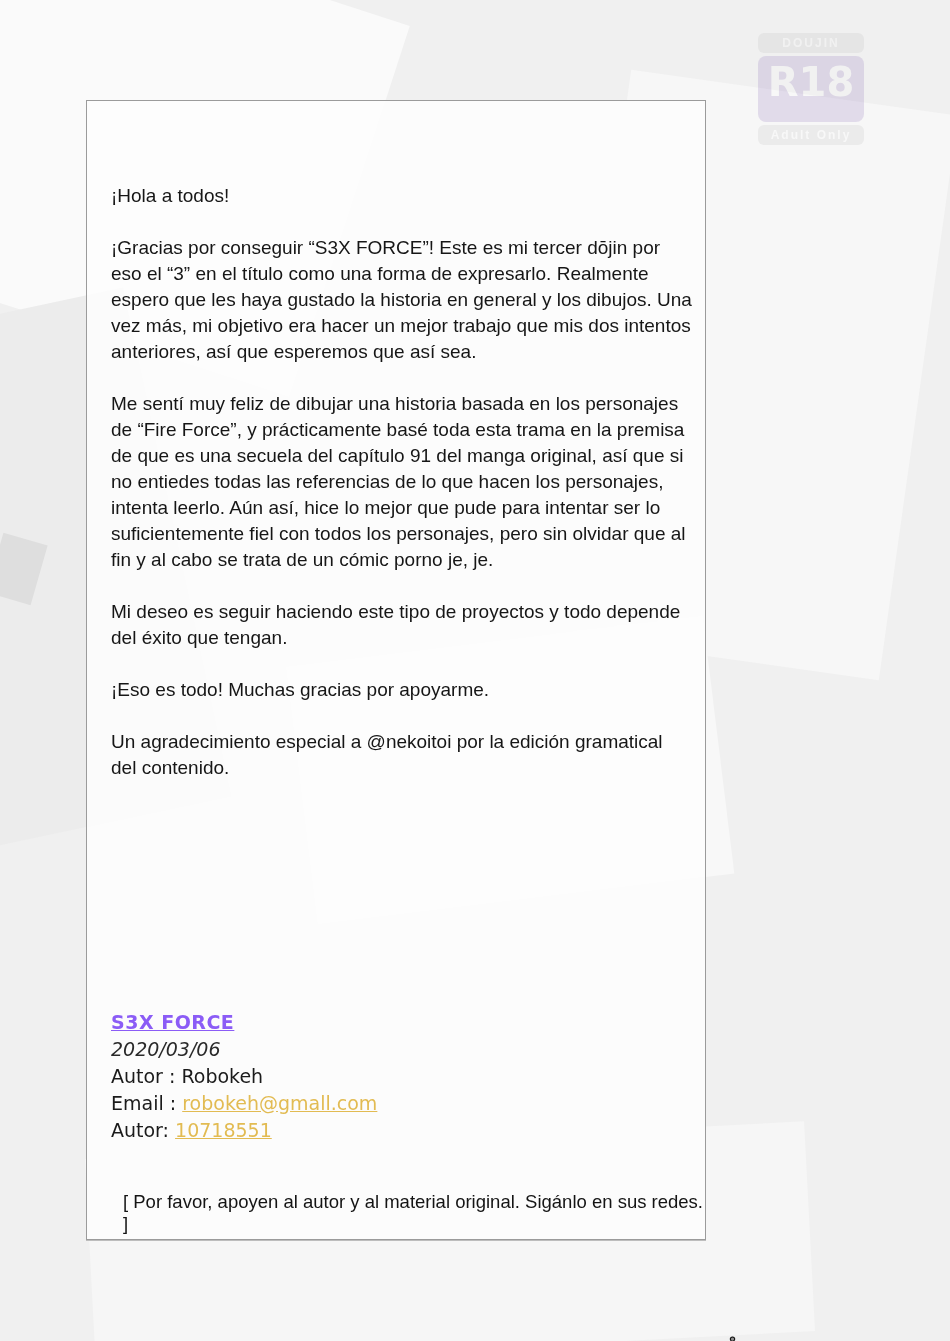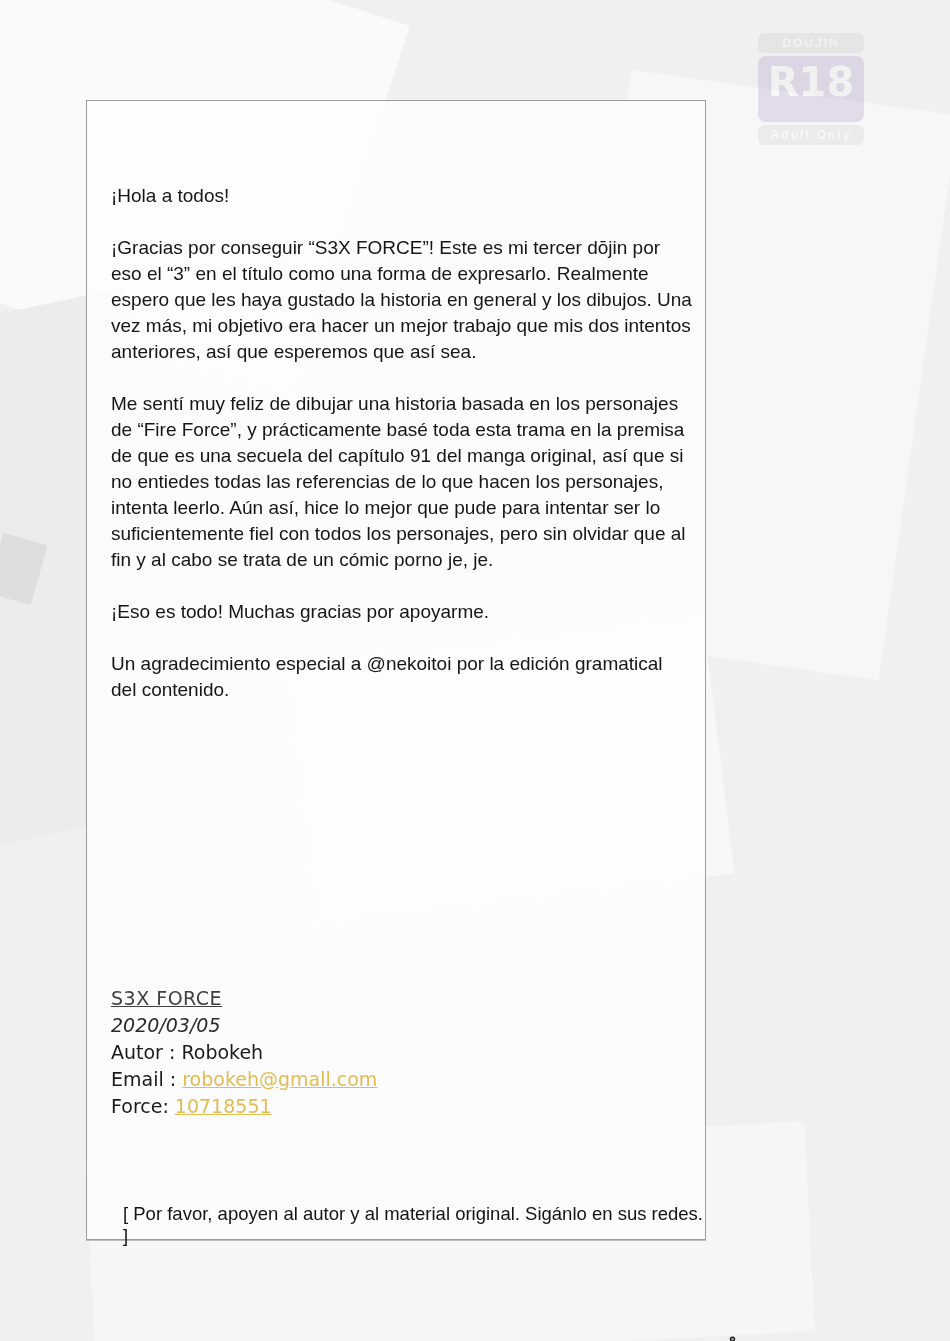--- a/index.html
+++ b/index.html
@@ -64,33 +64,33 @@
   }
   .letter-text p { margin: 0 0 26px 0; }
 
   .credits {
     position: absolute; left: 24px; top: 884px;
     font-size: 19px; line-height: 27px;
     color: #1b1b1b;
     font-family: "DejaVu Sans", "Liberation Sans", sans-serif;
   }
   .credits-title {
-    font-weight: normal; text-decoration: underline;
-    color: #404040; letter-spacing: 0.5px;
+    font-weight: bold; text-decoration: underline;
+    color: #8b5cf6; letter-spacing: 0.5px; margin-top: 24px;
   }
   .credits-date { font-style: italic; color: #2a2a2a; }
   .credits a {
     color: var(--link-color);
     text-decoration: underline;
     cursor: pointer;
   }
 
   .support-note {
     position: absolute; left: 36px; top: 1090px;
-    font-size: 18.5px; color: #141414; margin-top: 12px;
+    font-size: 18.5px; color: #141414;
   }
 
   .watermark {
     position: absolute; left: 0; right: 0; top: 1300px;
     text-align: right;
     font-family: "DejaVu Serif", serif;
     font-weight: bold; font-size: 23px;
     letter-spacing: 0.5px;
     color: var(--watermark-color);
     -webkit-text-stroke: 1.1px #141414;
@@ -113,29 +113,30 @@
   <div class="r18-mid">R18</div>
   <div class="r18-row">Adult Only</div>
 </div>
 
 <div class="letter-box">
 
   <div class="letter-text">
     <p>¡Hola a todos!</p>
     <p>¡Gracias por conseguir “S3X FORCE”! Este es mi tercer dōjin por eso el “3” en el título como una forma de expresarlo. Realmente espero que les haya gustado la historia en general y los dibujos. Una vez más, mi objetivo era hacer un mejor trabajo que mis dos intentos anteriores, así que esperemos que así sea.</p>
     <p>Me sentí muy feliz de dibujar una historia basada en los personajes de “Fire Force”, y prácticamente basé toda esta trama en la premisa de que es una secuela del capítulo 91 del manga original, así que si no entiedes todas las referencias de lo que hacen los personajes, intenta leerlo. Aún así, hice lo mejor que pude para intentar ser lo suficientemente fiel con todos los personajes, pero sin olvidar que al fin y al cabo se trata de un cómic porno je, je.</p>
+    <p>Mi deseo es seguir haciendo este tipo de proyectos y todo depende del éxito que tengan.</p>
     <p>¡Eso es todo! Muchas gracias por apoyarme.</p>
     <p>Un agradecimiento especial a @nekoitoi por la edición gramatical del contenido.</p>
   </div>
 
   <div class="credits">
     <div class="credits-title">S3X FORCE</div>
-    <div class="credits-date">2020/03/05</div>
+    <div class="credits-date">2020/03/06</div>
     <div>Autor : Robokeh</div>
     <div><span>Email : </span><a>robokeh@gmall.com</a></div>
-    <div><span>Force: </span><a>10718551</a></div>
+    <div><span>Autor: </span><a>10718551</a></div>
   </div>
 
   <div class="support-note">[ Por favor, apoyen al autor y al material original. Sigánlo en sus redes. ]</div>
 
 </div>
 
 <div class="watermark">comicspornoxxx.com</div>
 
 </body></html>

